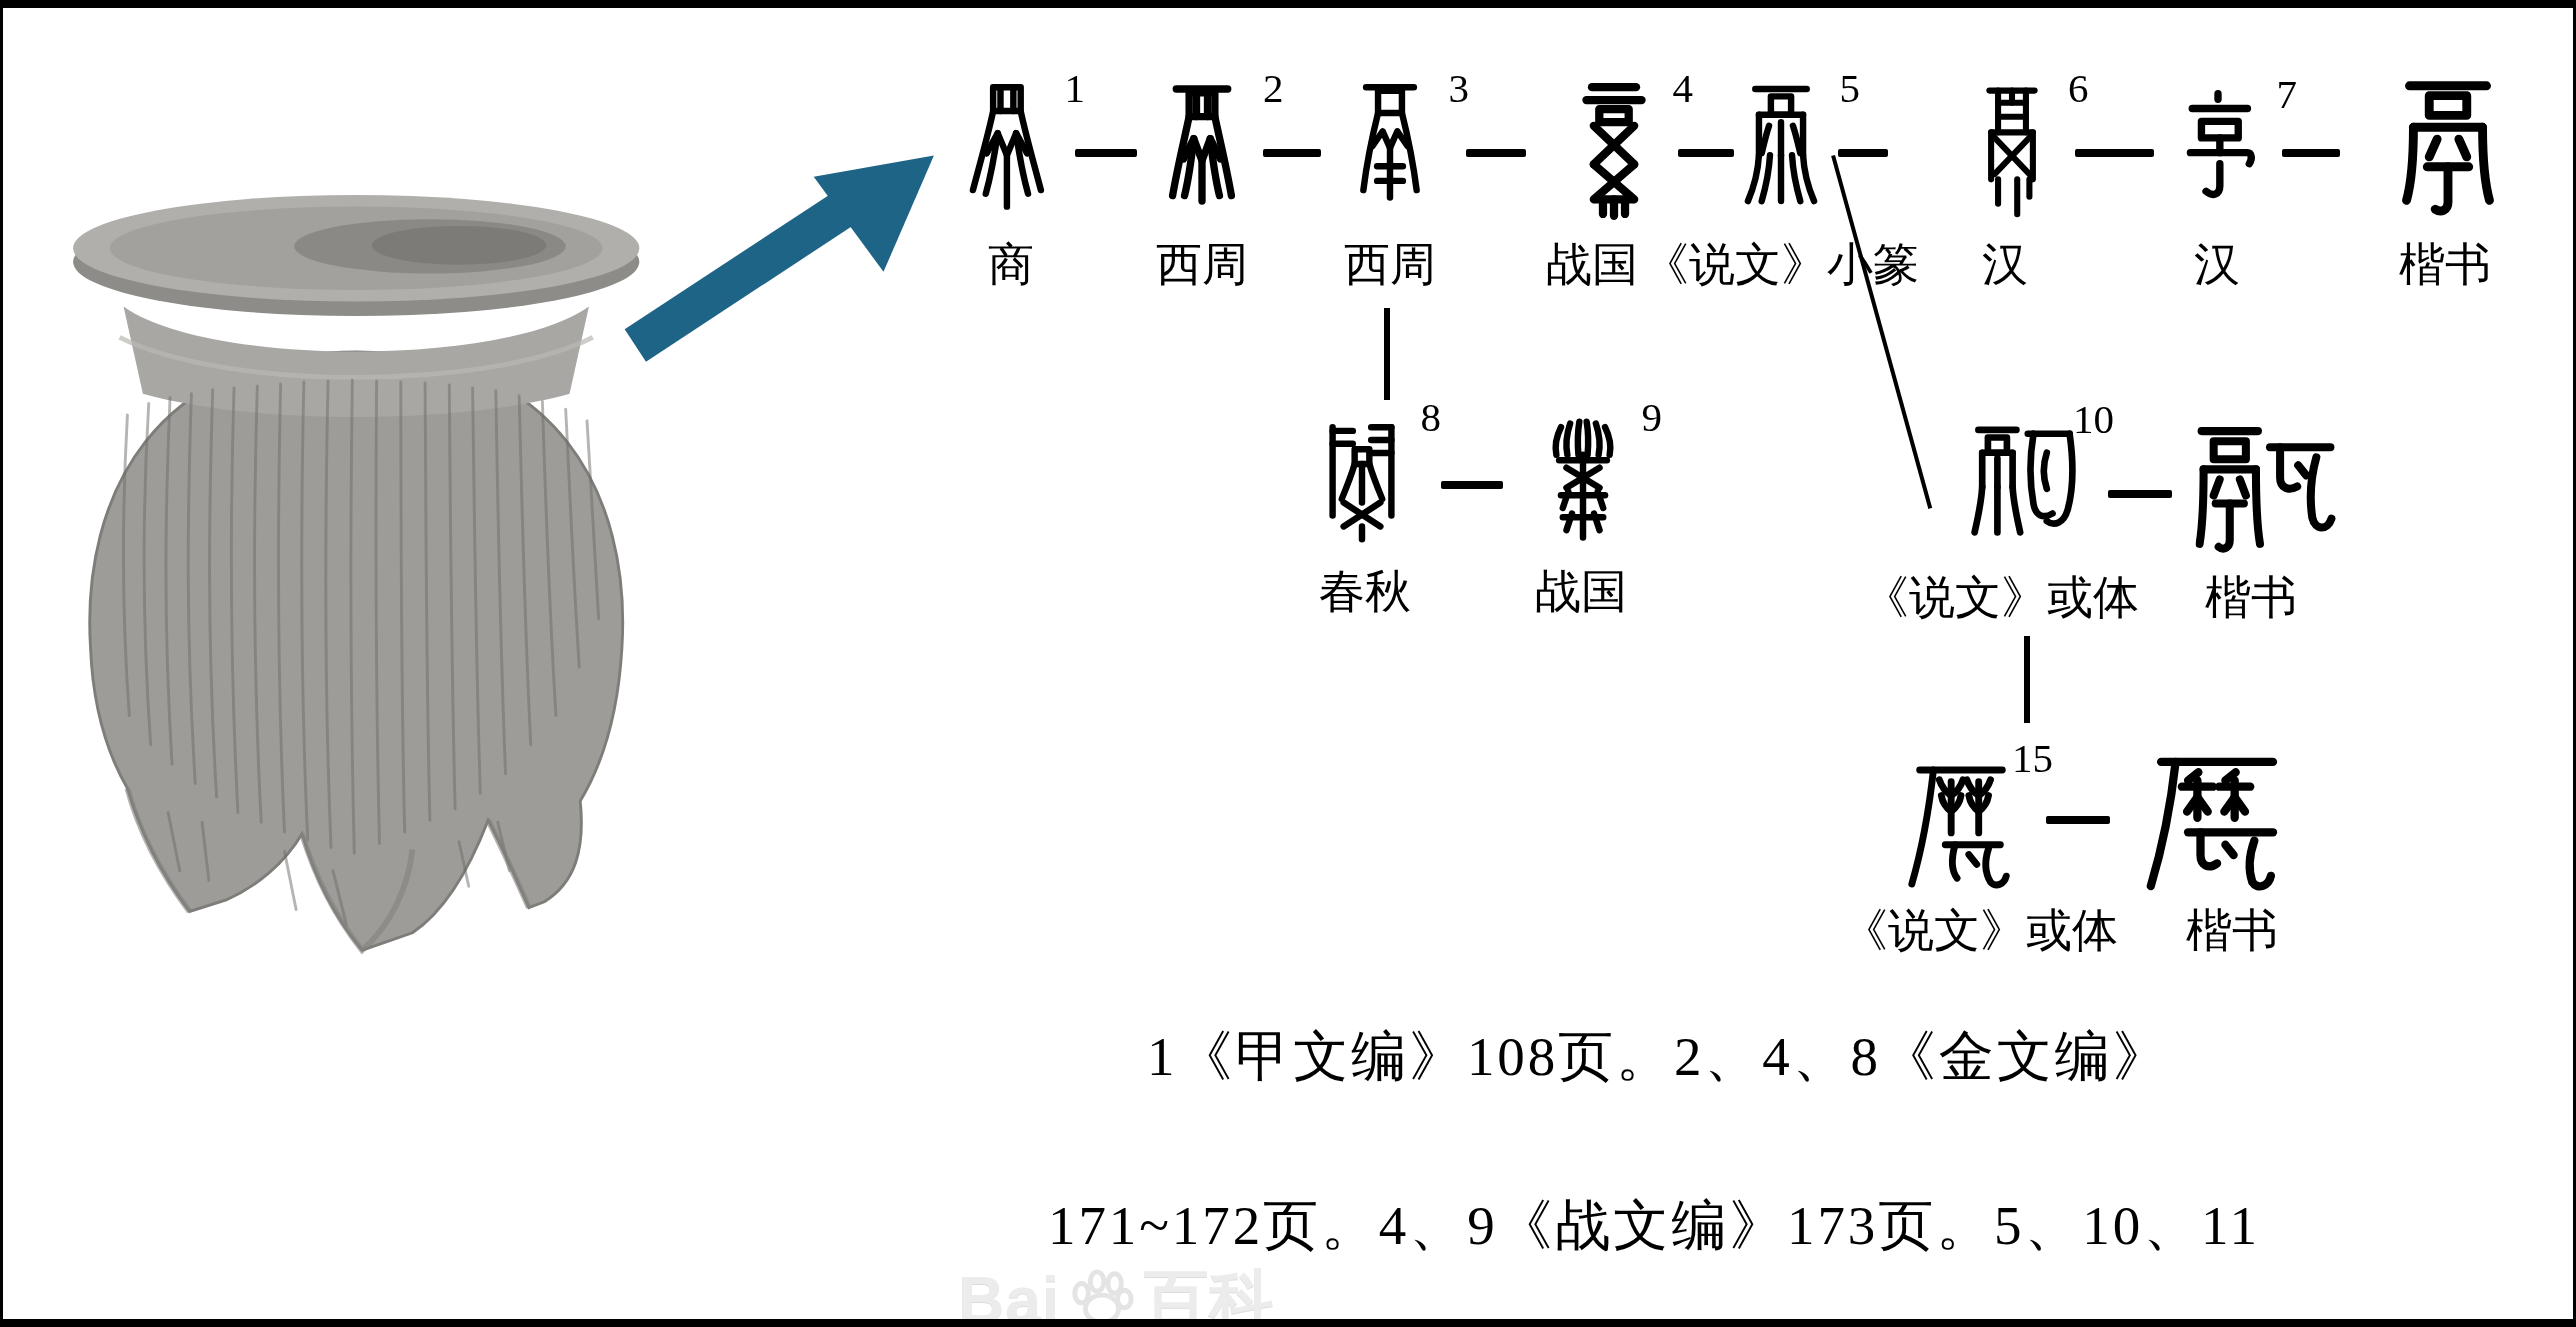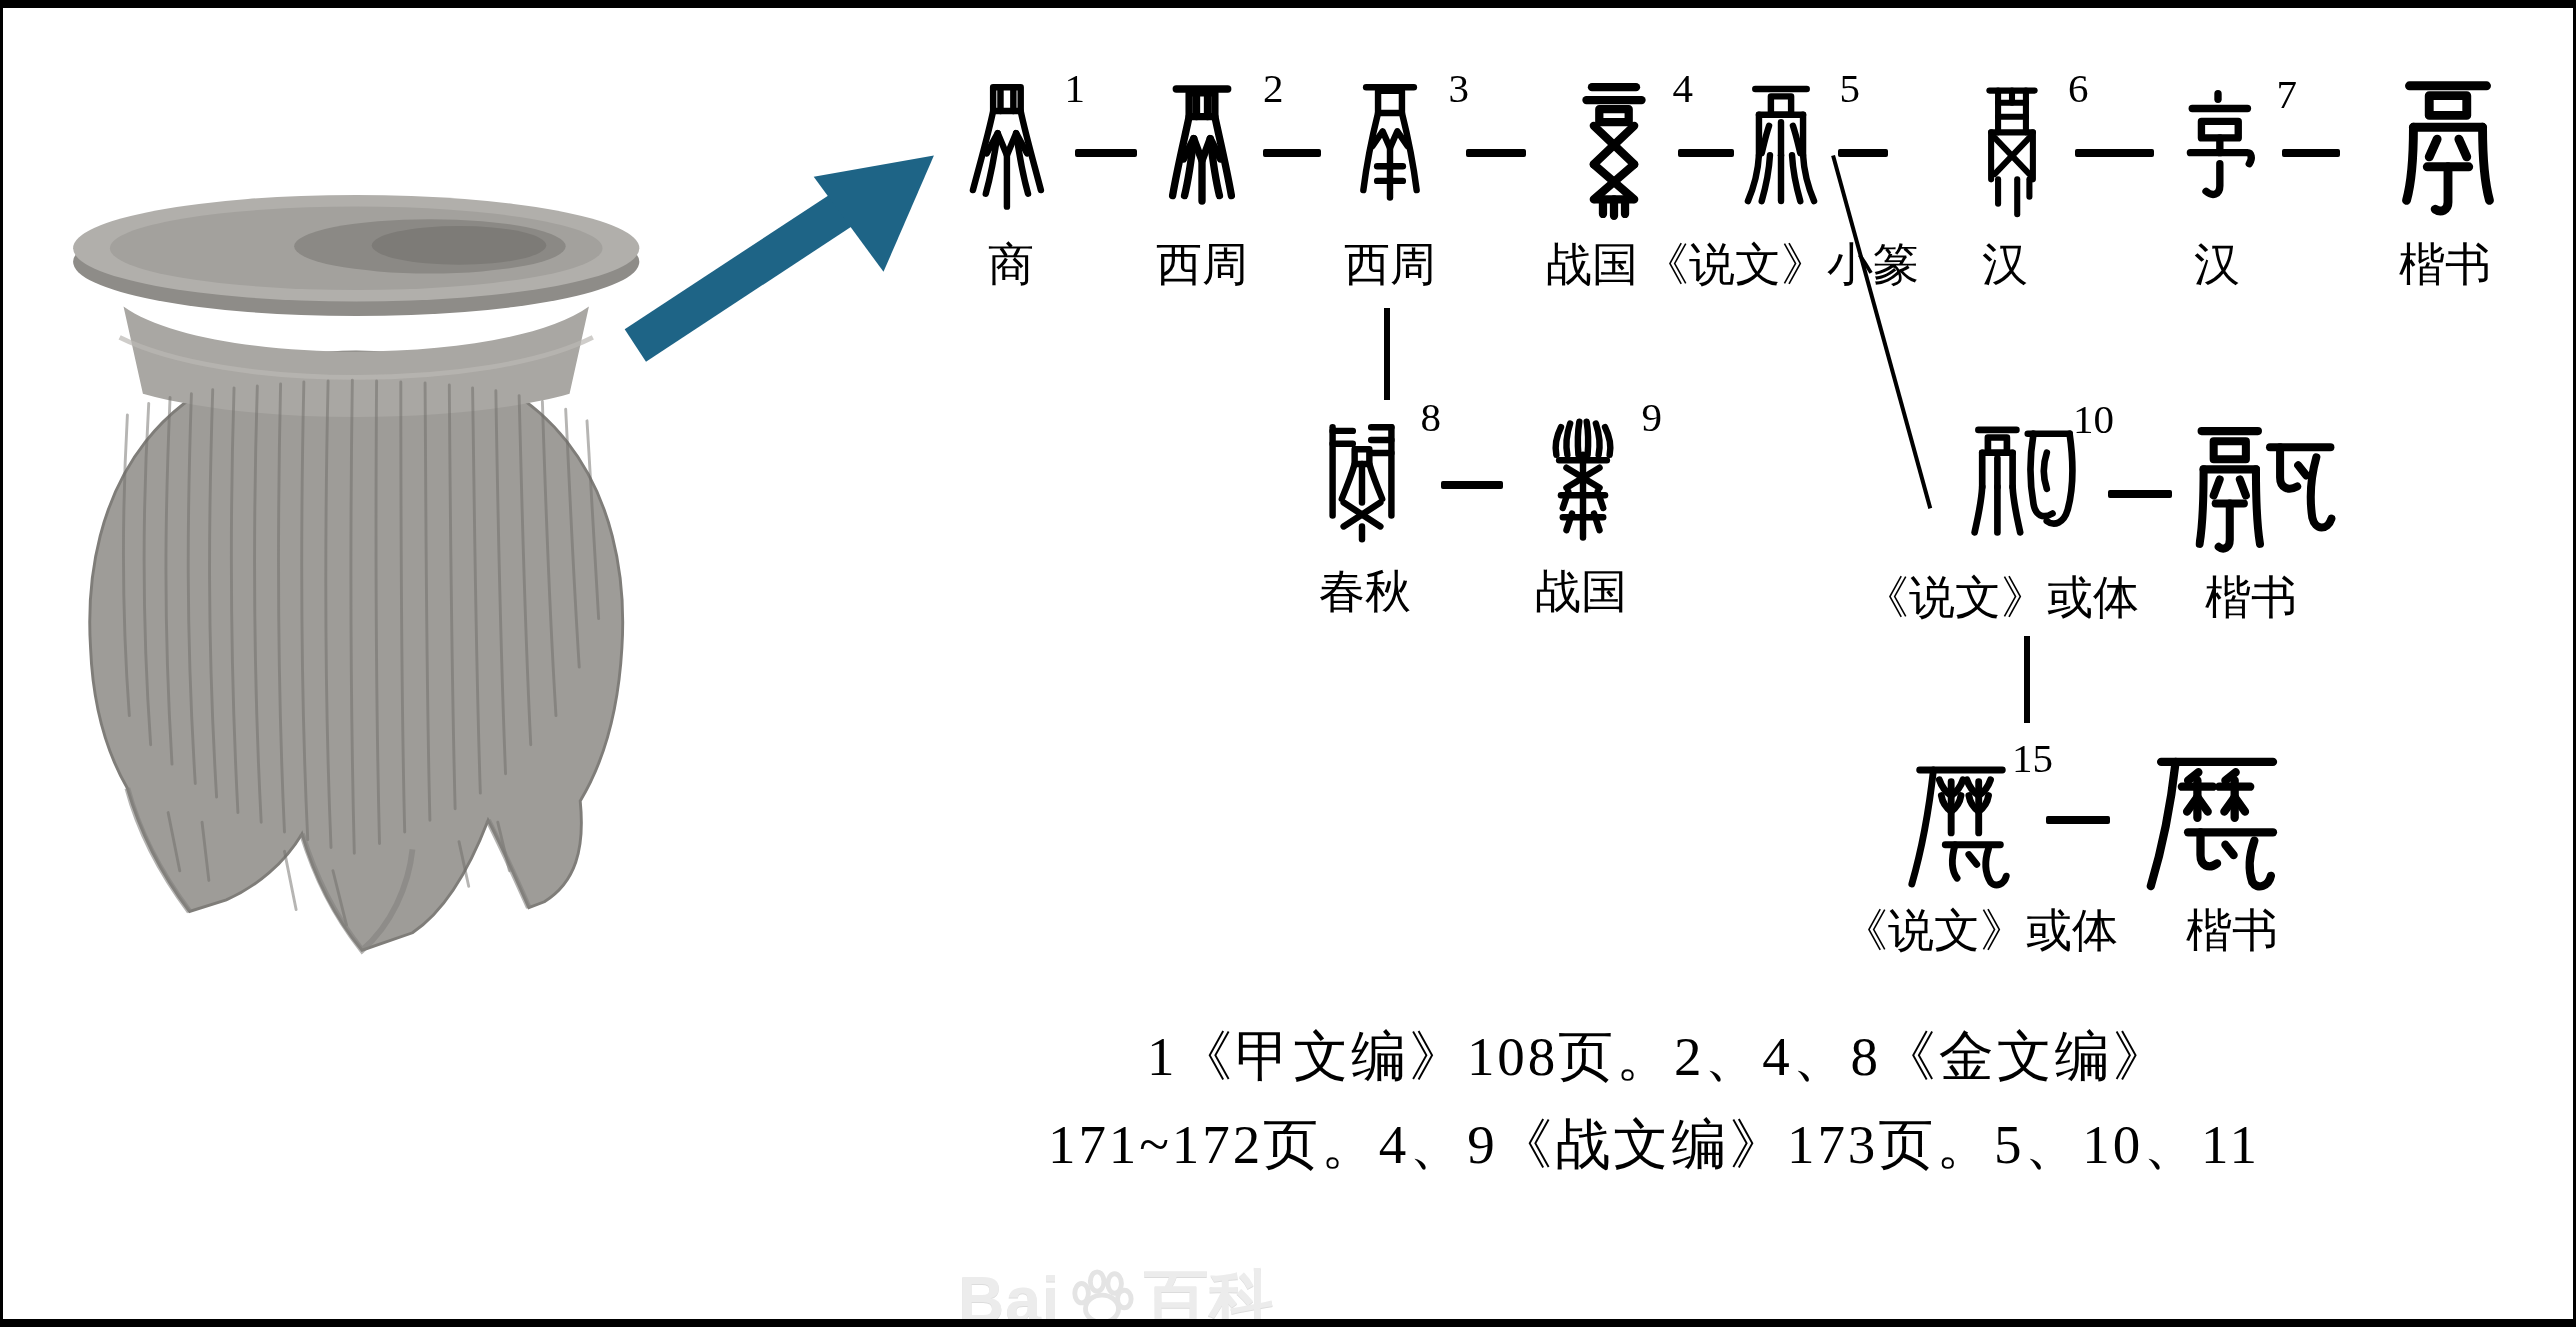--- a/index.html
+++ b/index.html
@@ -373,21 +373,21 @@
       <path d="M108 96 C103 110 102 124 106 136 C111 144 122 140 124 130"></path>
       <path d="M80 100 L88 110"></path>
     </svg>
   </div>
 
   <div class="dash" style="left:2043px;top:808px;width:64px;"></div>
   <div class="plabel" style="left:1977px;top:897px;">《说文》或体</div>
   <div class="plabel" style="left:2229px;top:897px;">楷书</div>
 
   <div class="ref" style="left:1144px;top:1012px;">1《甲文编》108页。2、4、8《金文编》</div>
-  <div class="ref" style="left:1045px;top:1100px;text-align:center;">171~172页。4、9《战文编》173页。5、10、11</div>
+  <div class="ref" style="left:1045px;top:1181px;text-align:center;">171~172页。4、9《战文编》173页。5、10、11</div>
 
   <div class="wm" style="left:955px;top:1200px;margin-top:48px;">
     <span>Bai</span>
     <svg width="68" height="68" viewBox="0 0 70 70">
       <g fill="none" stroke="#e4e4e4" stroke-width="5">
         <ellipse cx="35" cy="44" rx="17" ry="14"></ellipse>
         <ellipse cx="14" cy="28" rx="7" ry="10"></ellipse>
         <ellipse cx="30" cy="16" rx="7" ry="10"></ellipse>
         <ellipse cx="48" cy="18" rx="7" ry="10"></ellipse>
         <ellipse cx="58" cy="34" rx="7" ry="9"></ellipse>

